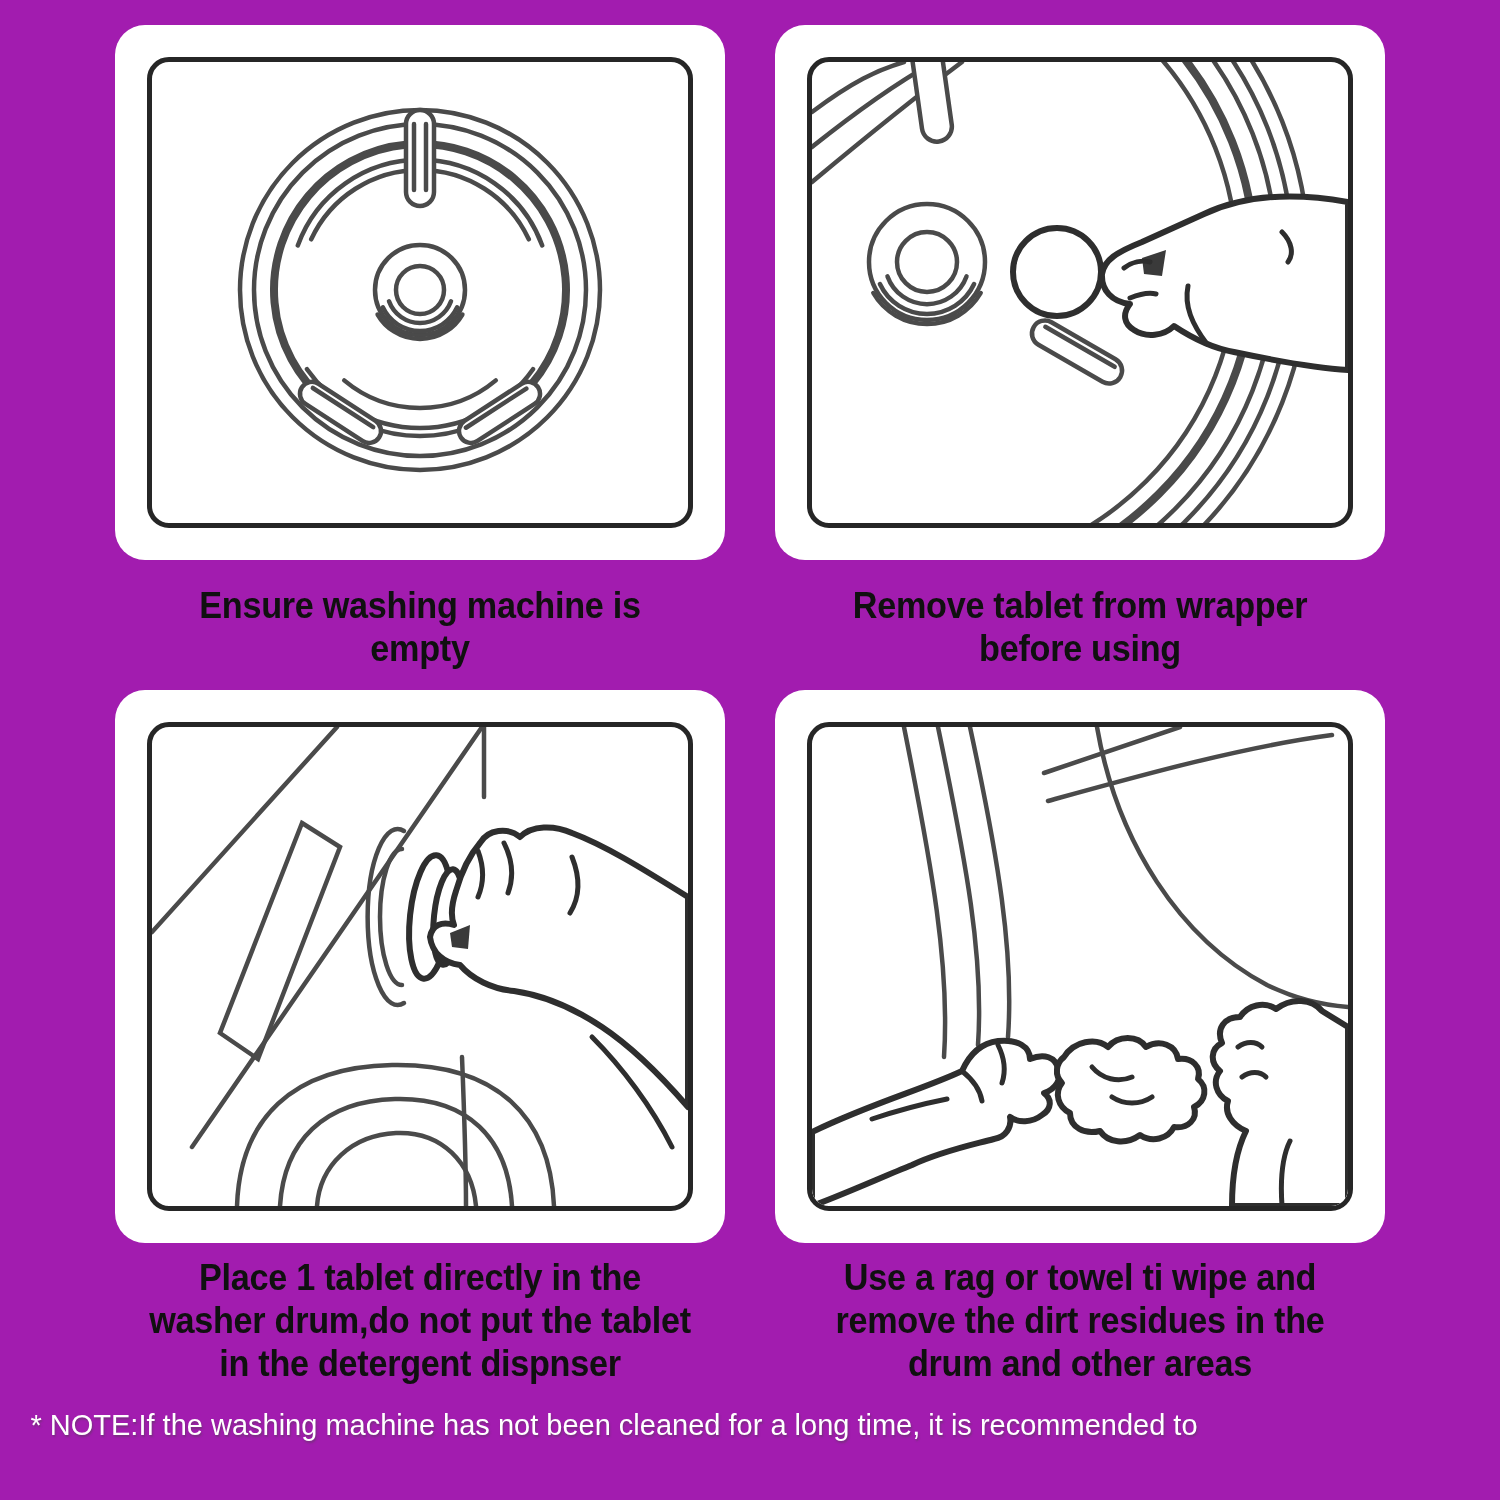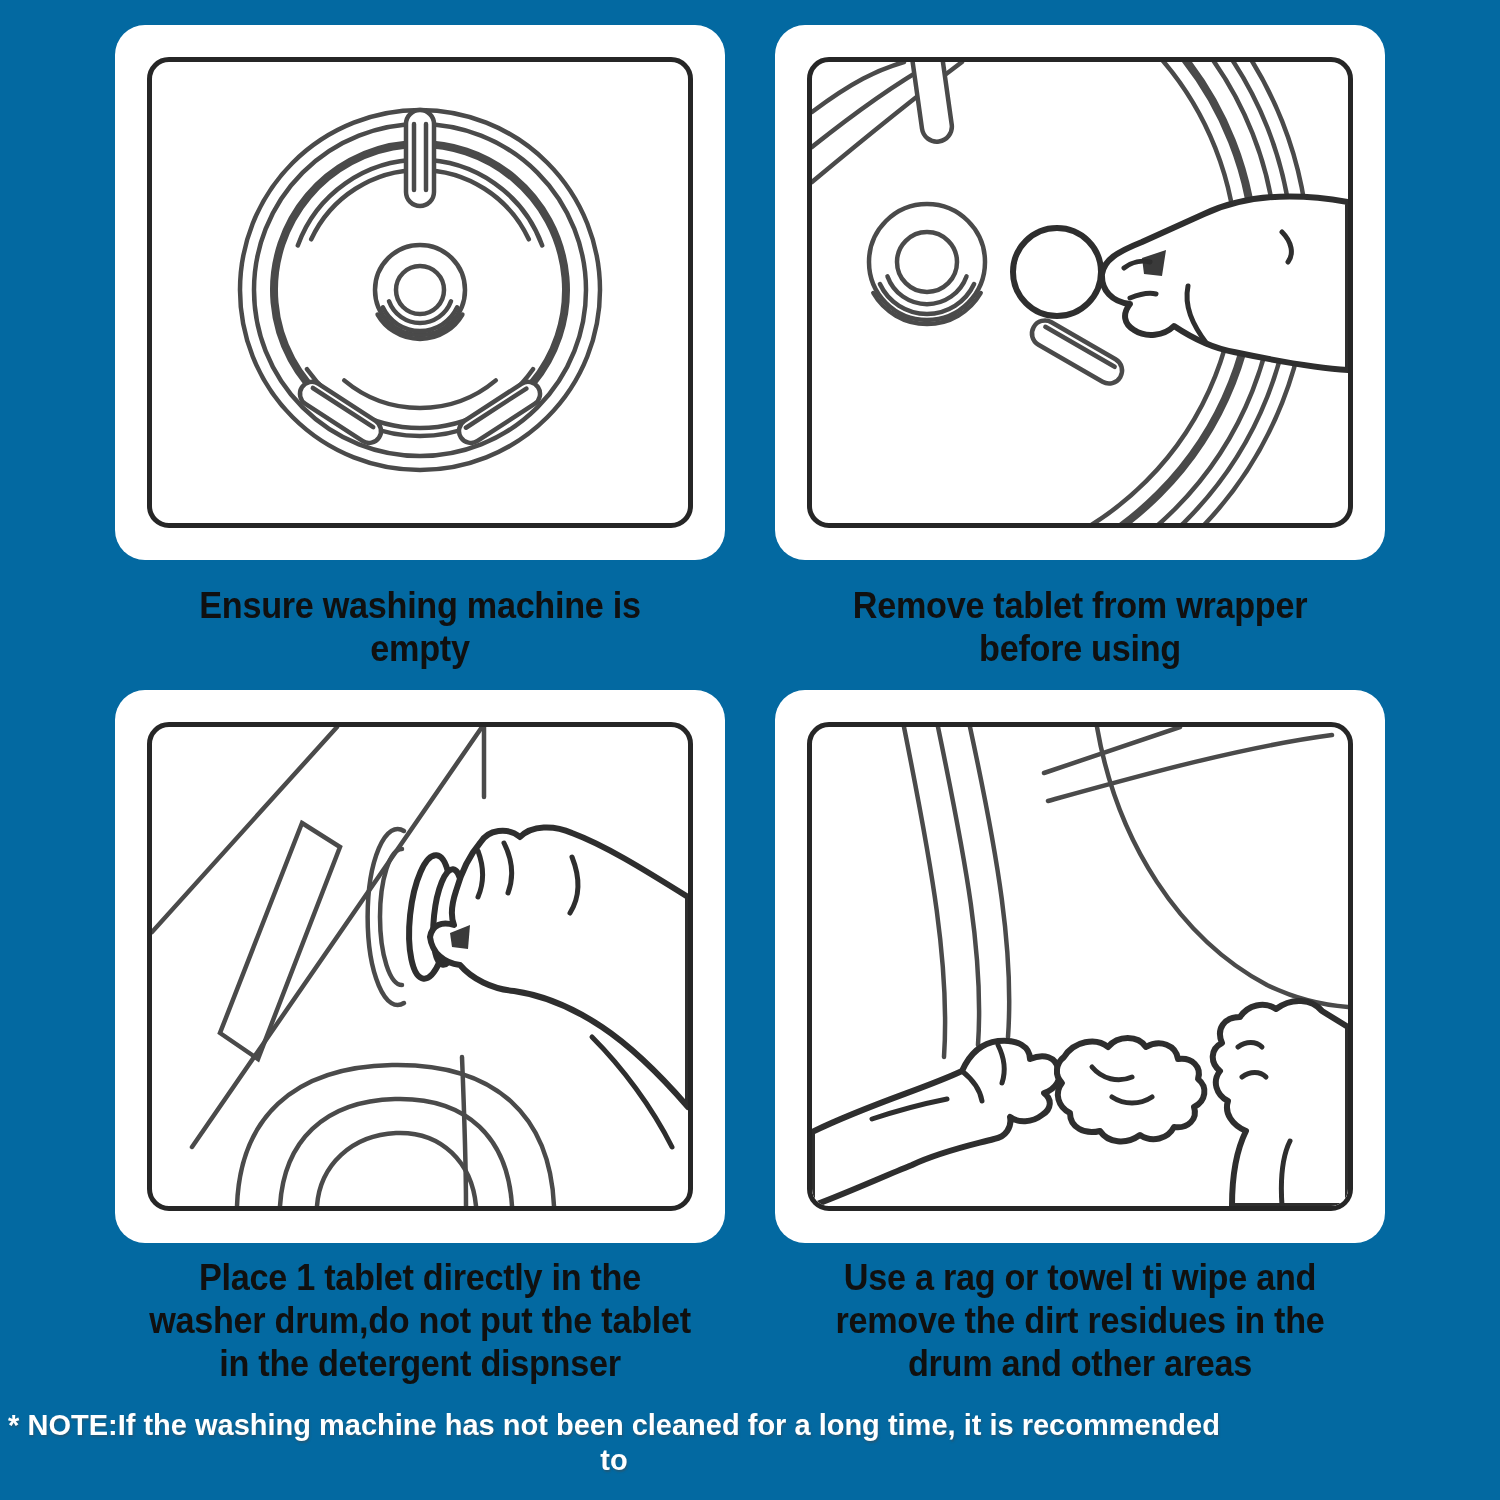--- a/index.html
+++ b/index.html
@@ -1,37 +1,37 @@
 <!DOCTYPE html>
 <html><head>
 <meta charset="utf-8">
 <style>
   html,body{margin:0;padding:0;}
   #canvas{
     position:relative;width:1500px;height:1500px;overflow:hidden;
-    background:#0369a1;
+    background:#a21caf;
     font-family:"Liberation Sans", sans-serif;
   }
   .card{
     position:absolute;background:#ffffff;border-radius:30px;
   }
   .card-inner{
     position:absolute;left:32px;top:32px;right:32px;bottom:32px;
     border:5px solid #262626;border-radius:22px;overflow:hidden;
     background:#ffffff;
   }
   .card-inner svg{display:block;width:100%;height:100%;}
   .caption{
     position:absolute;width:700px;text-align:center;
     color:#101010;font-size:36px;line-height:43px;font-weight:700;
     letter-spacing:-0.3px;transform:scaleX(.95);transform-origin:center;
   }
   .note{
     position:absolute;left:0;top:1408px;width:1228px;text-align:center;
-    color:#ffffff;font-size:29px;line-height:35px;font-weight:700;
+    color:#ffffff;font-size:29px;line-height:35px;font-weight:400;
     text-shadow:1px 2px 2px rgba(70,70,70,.45);
   }
   .ln{stroke:#4a4a4a;stroke-width:4.5;fill:none;stroke-linecap:round;}
   .lnt{stroke:#4a4a4a;stroke-width:8;fill:none;stroke-linecap:round;}
   .pad{stroke:#4a4a4a;stroke-width:4.5;fill:#ffffff;}
   .hand{stroke:#2e2e2e;stroke-width:6;fill:#ffffff;stroke-linejoin:round;stroke-linecap:round;}
   .hline{stroke:#2e2e2e;stroke-width:5;fill:none;stroke-linecap:round;}
   .dark{fill:#3a3a3a;stroke:none;}
 </style>
 </head>

